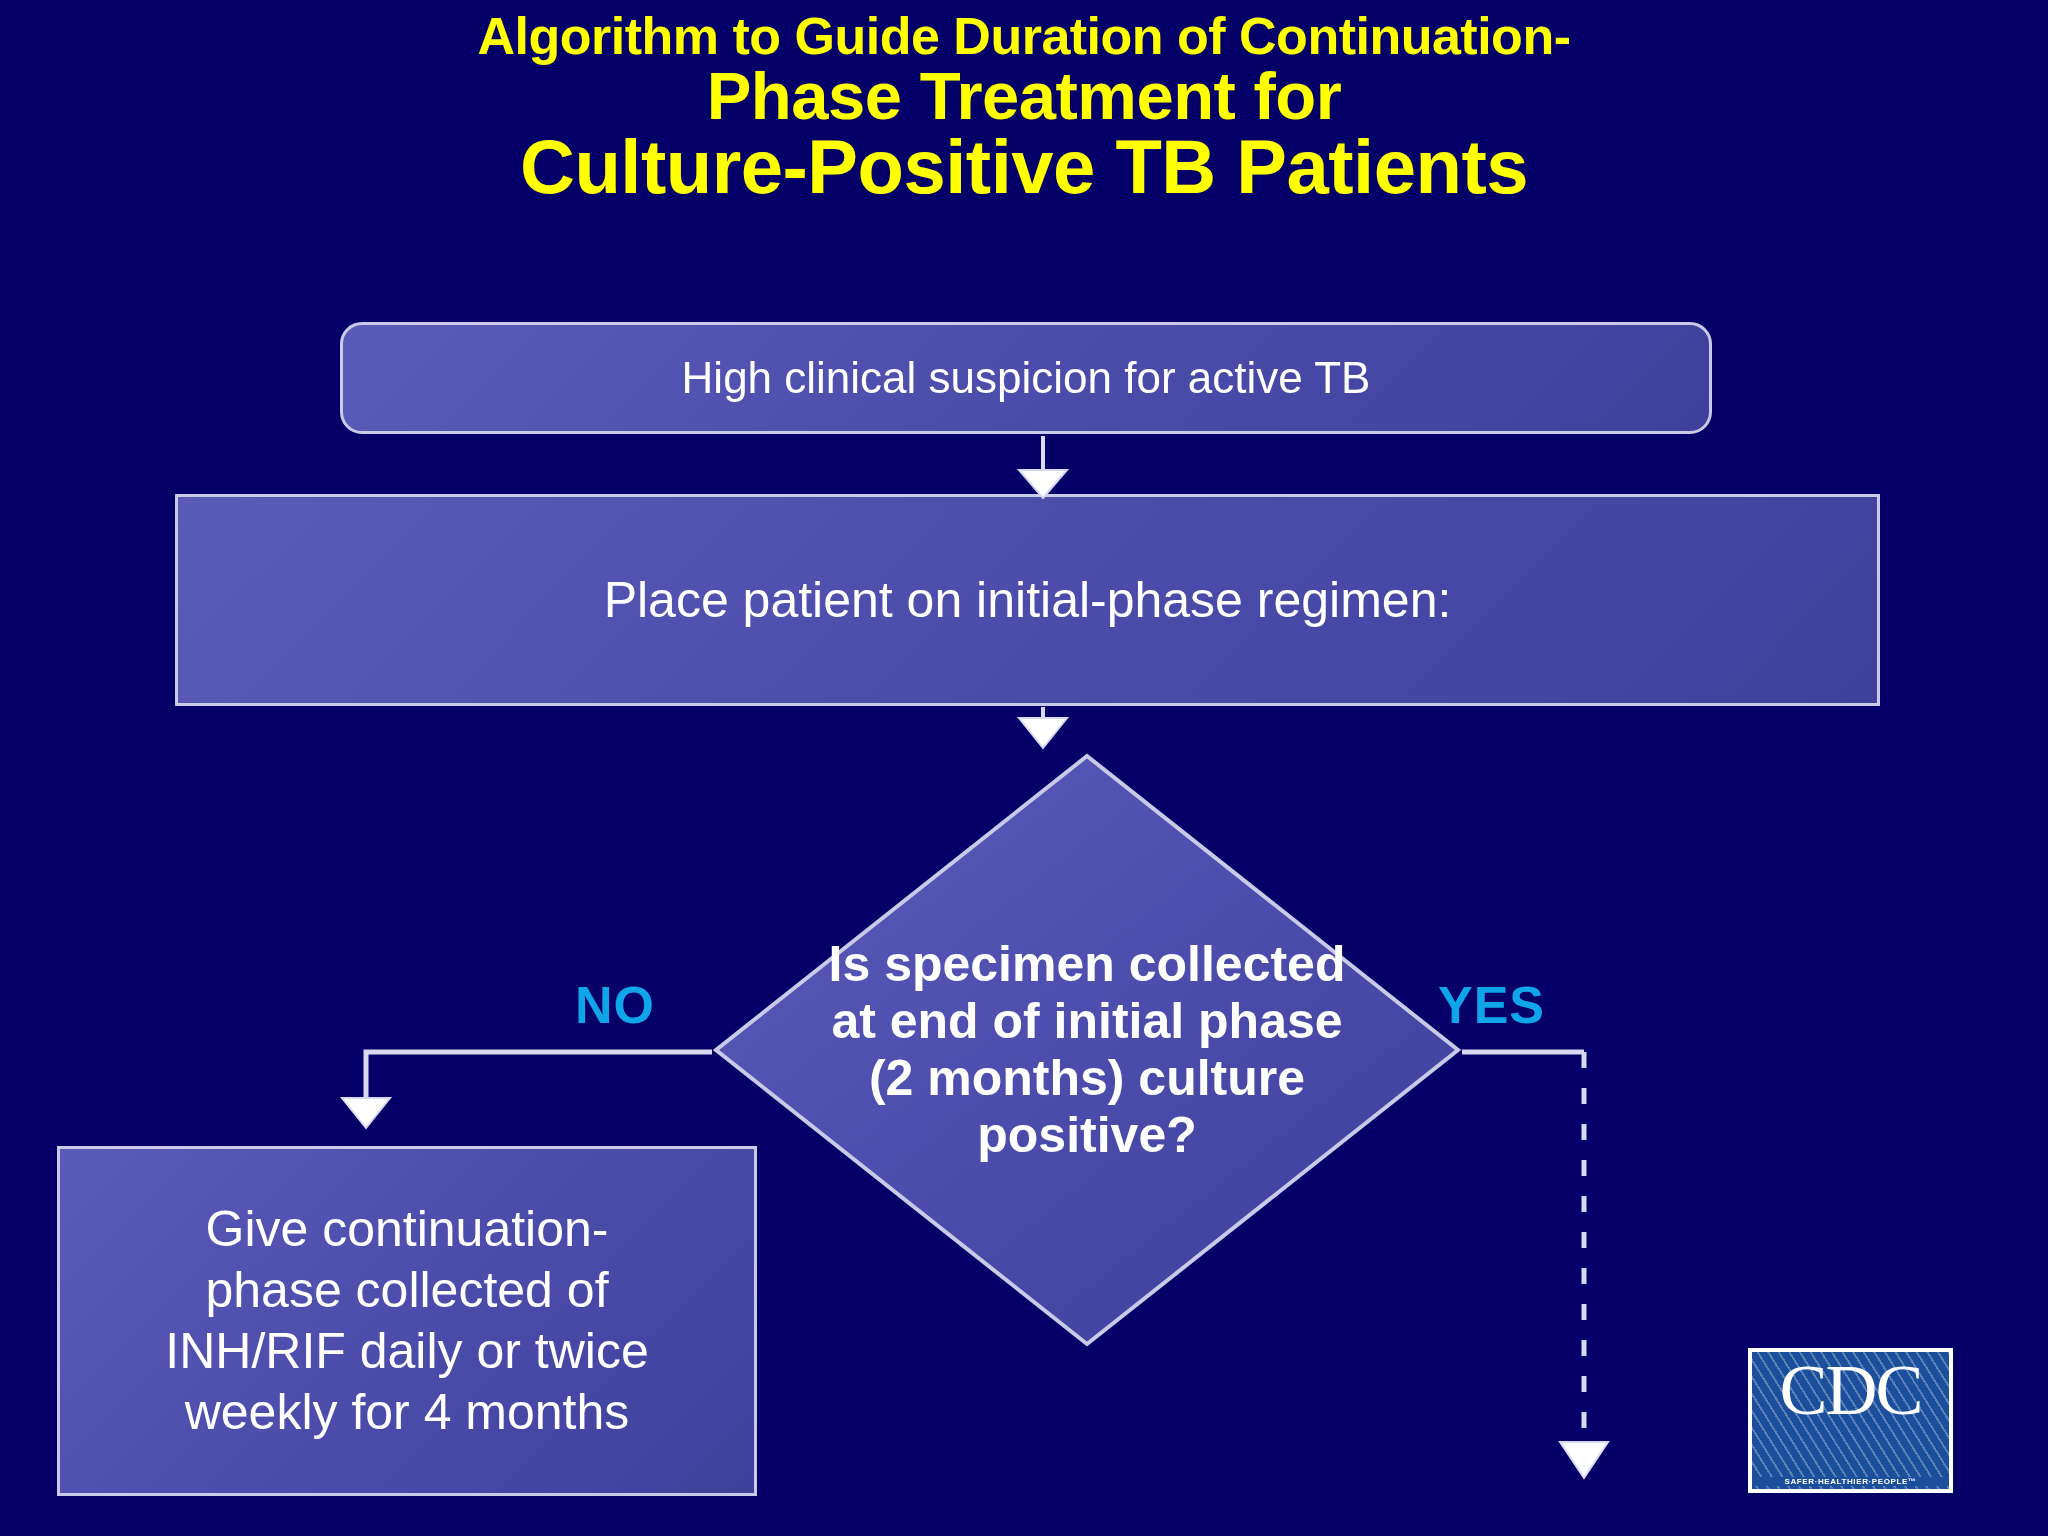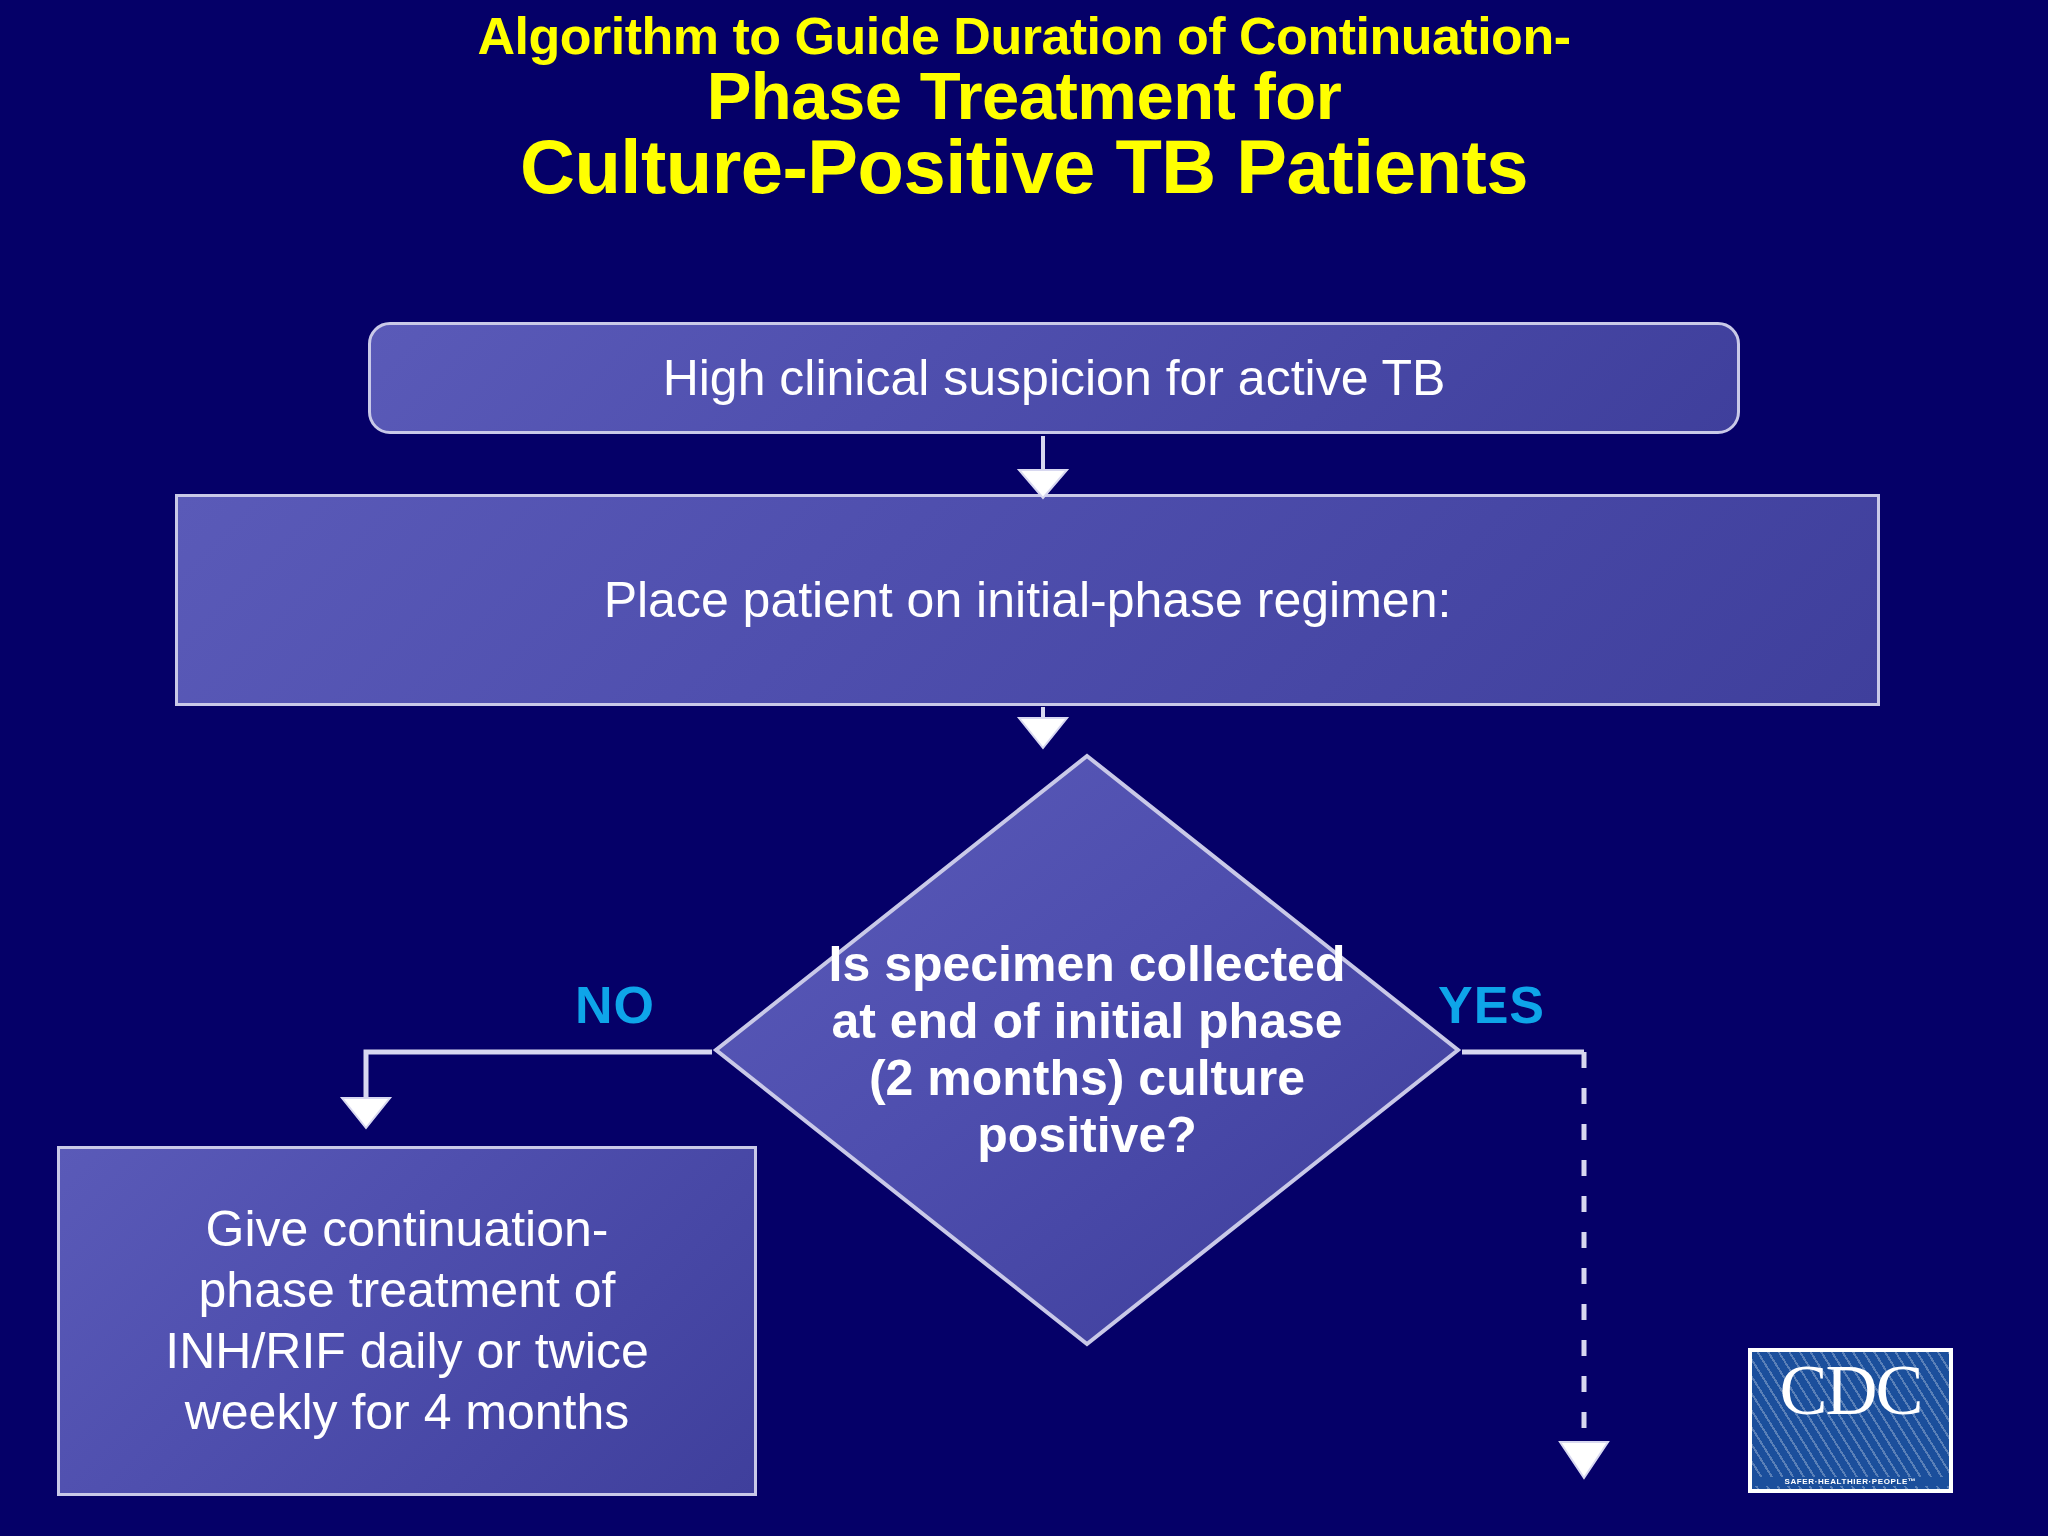--- a/index.html
+++ b/index.html
@@ -49,22 +49,21 @@
     text-align: center;
     font-family: "Liberation Sans", sans-serif;
   }
 
   #node-suspicion {
     left: 340px;
     top: 322px;
     width: 1372px;
     height: 112px;
     border-radius: 22px;
-    font-size: 50px;
-    margin-left: 28px;
+    font-size: 44px;
   }
 
   #node-regimen {
     left: 175px;
     top: 494px;
     width: 1705px;
     height: 212px;
     font-size: 50px;
     line-height: 1.22;
   }
@@ -220,21 +219,21 @@
       <polygon points="375,4 746,298 375,592 4,298" fill="url(#diamondGrad)" stroke="#c9c9e8" stroke-width="4"></polygon>
     </svg>
     <div id="decision-text">
       <span>Is specimen collected at end of initial phase (2 months) culture positive?</span>
     </div>
   </div>
 
   <div class="node" id="node-treatment">
     <span class="node-text">
       <span>Give continuation-</span><br>
-      <span>phase treatment of</span><br>
+      <span>phase collected of</span><br>
       <span>INH/RIF daily or twice</span><br>
       <span>weekly for 4 months</span>
     </span>
   </div>
 
   <svg id="connectors" viewBox="0 0 2048 1536">
 
     <g>
       <line x1="1043" y1="436" x2="1043" y2="472" stroke="#d8d8f0" stroke-width="4"></line>
       <polygon points="1019,470 1067,470 1043,498" fill="#ffffff" stroke="#d8d8f0" stroke-width="2"></polygon>

